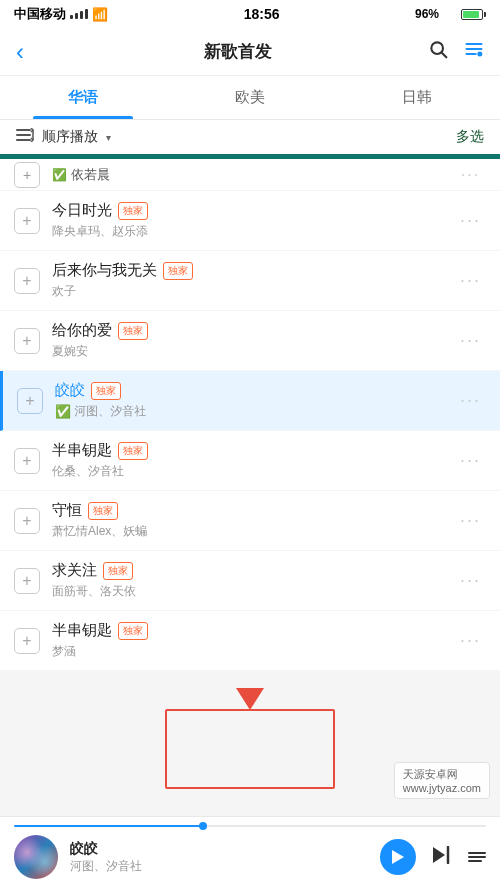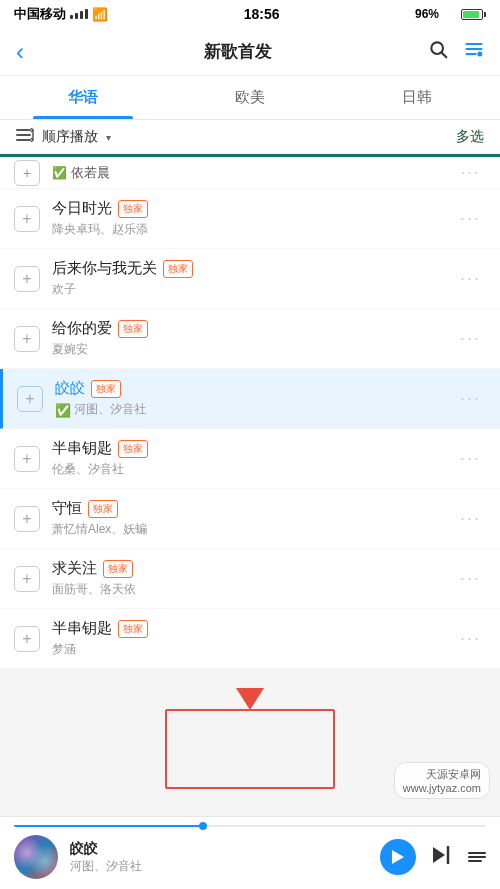--- a/index.html
+++ b/index.html
@@ -116,21 +116,21 @@
       border-radius: 2px 2px 0 0;
     }
 
     
     .toolbar {
       background: #fff;
       display: flex;
       justify-content: space-between;
       align-items: center;
       padding: 8px 16px;
-      border-bottom: 3px solid #0f766e;
+      border-bottom: 5px solid #0f766e;
     }
     .toolbar-left {
       display: flex; align-items: center; gap: 8px;
       color: #333; font-size: 14px;
     }
     .toolbar-right {
       color: #14532d; font-size: 14px;
       cursor: pointer;
     }
     .sort-icon { font-size: 16px; color: #555; }
@@ -179,21 +179,21 @@
       color: #ff6b35;
       font-size: 10px;
       padding: 0 4px;
       border-radius: 3px;
       flex-shrink: 0;
       line-height: 16px;
     }
     .song-artist {
       font-size: 12px;
       color: #999;
-      display: flex; align-items: flex-end; gap: 3px;
+      display: flex; align-items: center; gap: 3px;
     }
     .verified-icon {
       color: #1890ff; font-size: 12px;
     }
 
     .more-btn {
       width: 32px; height: 32px;
       display: flex; align-items: center; justify-content: center;
       color: #ccc; font-size: 18px;
       flex-shrink: 0;
@@ -291,26 +291,25 @@
       width: 18px; height: 2px; background: #333; border-radius: 1px;
     }
 
     
     .watermark {
       position: fixed;
       bottom: 90px;
       right: 10px;
       background: rgba(255,255,255,0.9);
       border: 1px solid #e0e0e0;
-      border-radius: 12px;
+      border-radius: 4px;
       padding: 4px 8px;
       font-size: 11px;
       color: #666;
       z-index: 100;
-      text-align: right;
     }
   </style>
 </head>
 <body>
 
 <div class="status-bar">
   <div class="status-left">
     <span>中国移动</span>
     <div class="status-signal">
       <div class="signal-bar" style="height:4px"></div>

